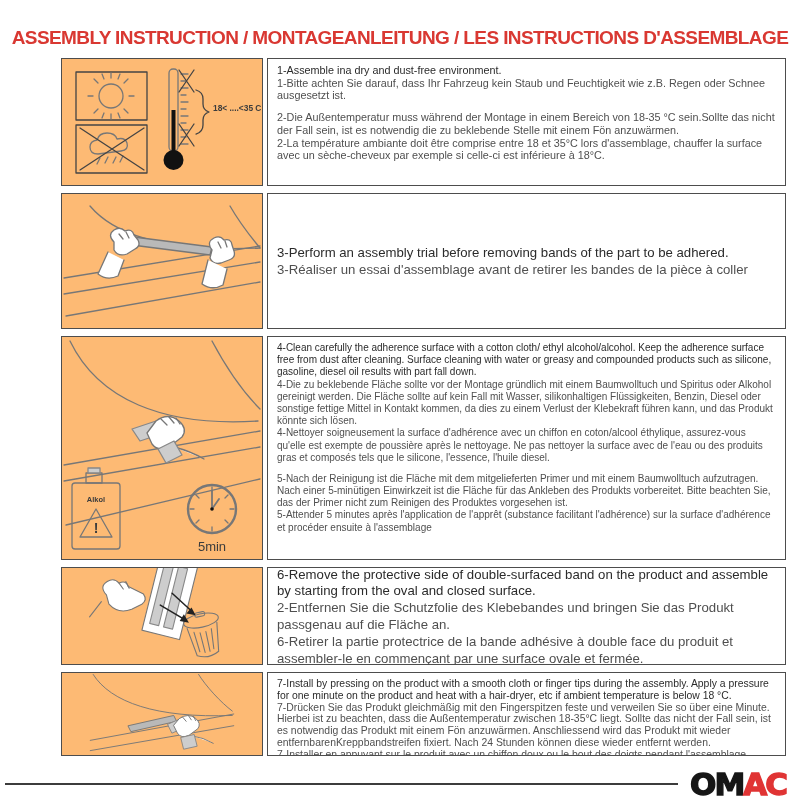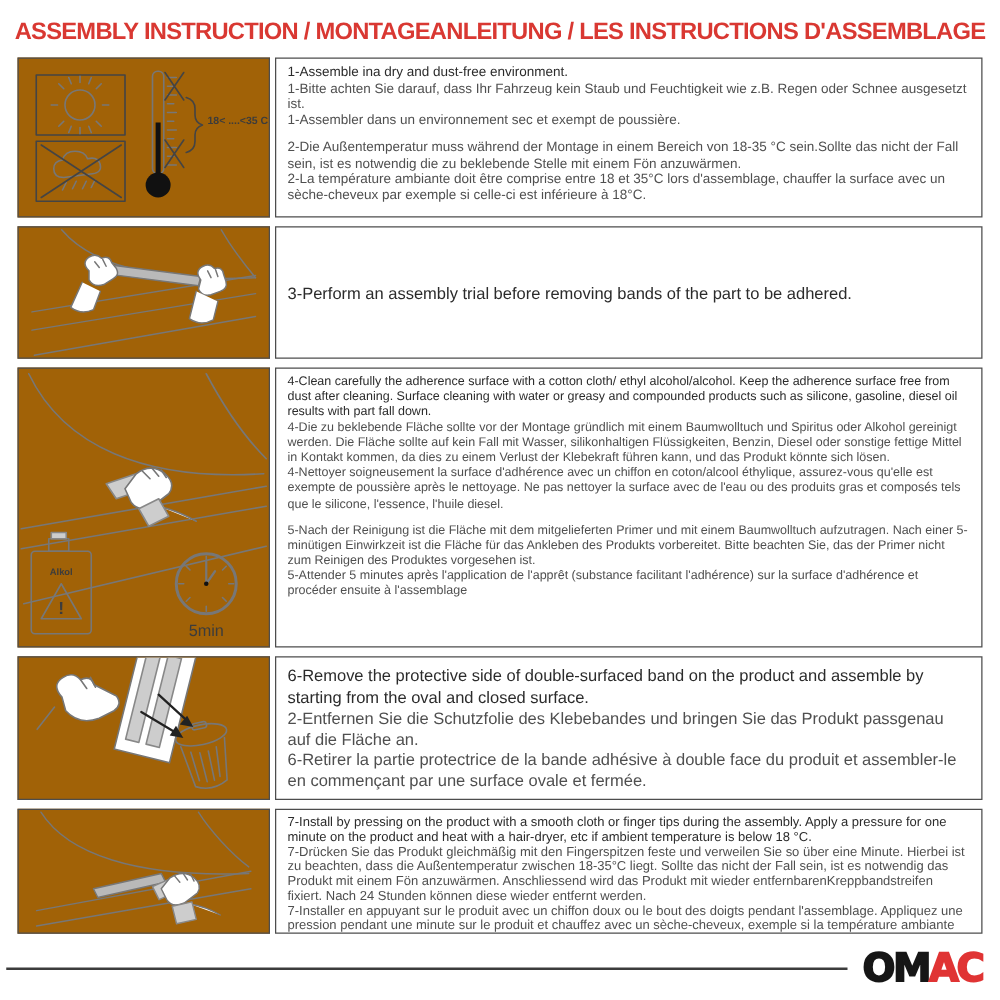--- a/index.html
+++ b/index.html
@@ -1,35 +1,35 @@
 <!DOCTYPE html>
 <html><head>
 <meta charset="utf-8">
 <style>
   html,body{margin:0;padding:0;background:#ffffff;}
   body{width:800px;height:800px;overflow:hidden;font-family:"Liberation Sans",sans-serif;}
-  .page{box-sizing:border-box;width:800px;height:800px;padding:13px 5px 4px 5px;}
+  .page{box-sizing:border-box;width:800px;height:800px;padding:25px 5px 4px 5px;}
   .title{color:#d93832;text-align:center;font-weight:bold;font-size:19px;letter-spacing:-0.6px;
          white-space:nowrap;margin:2px 0 9px 0;}
   .row{display:flex;gap:4px;margin:0 9px 7px 9px;align-items:stretch;}
-  .icon-cell{flex:0 0 202px;width:202px;border:1.5px solid #4d4d4d;background:#a16207;
-             box-sizing:border-box;overflow:hidden;}
+  .icon-cell{flex:0 0 202px;width:202px;border:1.5px solid #4d4d4d;background:#fdba74;
+             box-sizing:border-box;overflow:hidden;margin-left:47px;}
   .icon-cell svg{display:block;width:100%;height:100%;}
   .text-cell{flex:1;border:1.5px solid #4d4d4d;background:#fff;box-sizing:border-box;
              padding:5px 9px 3px 9px;overflow:hidden;}
   .v-center{display:flex;flex-direction:column;justify-content:center;}
   .block{margin:0 0 9px 0;}
   .block:last-child{margin-bottom:0;}
   .en{font-weight:normal;color:#2b2b2b;}
   .de,.fr{color:#4f4f4f;}
   .fs-s{font-size:10px;line-height:1.22;}
   .fs-s7{font-size:10.4px;line-height:1.13;}
   .fs-m{font-size:10.8px;line-height:1.18;}
   .fs-l{font-size:13.2px;line-height:1.27;}
-  .r1{height:128px;} .r2{height:106px;} .r3{height:224px;} .r4{height:115px;} .r5{height:100px;}
+  .r1{height:128px;} .r2{height:136px;} .r3{height:224px;} .r4{height:98px;} .r5{height:84px;}
   .footer{display:flex;align-items:center;gap:12px;margin:4px 9px 0 0;height:42px;}
   .footer-line{flex:1;height:2px;background:#3c3c3c;}
   .logo{font-family:"DejaVu Sans",sans-serif;font-weight:bold;font-size:31px;letter-spacing:-2px;
         -webkit-text-stroke:1.4px currentColor;white-space:nowrap;line-height:1;}
   .logo .lb{color:#161616;-webkit-text-stroke:1.4px #161616;}
   .logo .lr{color:#e03434;-webkit-text-stroke:1.4px #e03434;}
   .ill{stroke:#777;fill:none;stroke-width:1.3;stroke-linecap:round;stroke-linejoin:round;}
   .ill .dark{stroke:#444;}
   .ill .fillgray{fill:#b9b9b9;stroke:#777;}
   .ill .filllight{fill:#cdcdcd;stroke:#888;}
@@ -67,21 +67,20 @@
           <path d="M117,62 L132,84 M132,62 L117,84" class="dark"></path>
           <path d="M134,28 q7,2 7,9 v5 q0,6 6,8 q-6,2 -6,8 v5 q0,7 -7,9" class="dark"></path>
         </g>
         <text x="151" y="49" font-size="8.4" font-weight="bold">18&lt; ....&lt;35 C</text>
       </svg>
     </div>
     <div class="text-cell fs-m">
       <div class="block">
         <div class="en">1-Assemble ina dry and dust-free environment.</div>
         <div class="de">1-Bitte achten Sie darauf, dass Ihr Fahrzeug kein Staub und Feuchtigkeit wie z.B. Regen oder Schnee ausgesetzt ist.</div>
-        <div class="fr">1-Assembler dans un environnement sec et exempt de poussière.</div>
       </div>
       <div class="block">
         <div class="de">2-Die Außentemperatur muss während der Montage in einem Bereich von 18-35 °C  sein.Sollte das nicht der Fall sein, ist es notwendig die zu beklebende Stelle mit einem Fön anzuwärmen.</div>
         <div class="fr">2-La température ambiante doit être comprise entre 18 et 35°C lors d'assemblage, chauffer la surface avec un sèche-cheveux par exemple si celle-ci est inférieure à 18°C.</div>
       </div>
     </div>
   </div>
 
   <div class="row r2">
     <div class="icon-cell">
@@ -98,20 +97,21 @@
         <g class="hand">
           <path d="M150,46 q-6,-8 2,-12 q6,-3 10,2 q7,-2 8,5 l2,6 q2,7 -5,9 l-8,3 q-8,2 -11,-5 z"></path>
           <path d="M146,56 l-6,24 q10,7 21,1 l4,-16"></path>
           <path d="M156,38 l3,6 M163,37 l2,6"></path>
         </g>
       </svg>
     </div>
     <div class="text-cell fs-l v-center">
       <div class="block">
         <div class="en">3-Perform an assembly trial before removing bands of the part to be adhered.</div>
+        <div class="fr">3-Réaliser un essai d'assemblage avant de retirer les bandes de la pièce à coller</div>
       </div>
     </div>
   </div>
 
   <div class="row r3">
     <div class="icon-cell">
       <svg class="ill" viewBox="0 0 200 222">
         <path d="M8,4 C36,62 100,90 196,84"></path>
         <path d="M150,4 C166,34 184,58 198,72"></path>
         <path d="M2,128 L198,94 M2,144 L198,110 M4,188 L198,142"></path>

